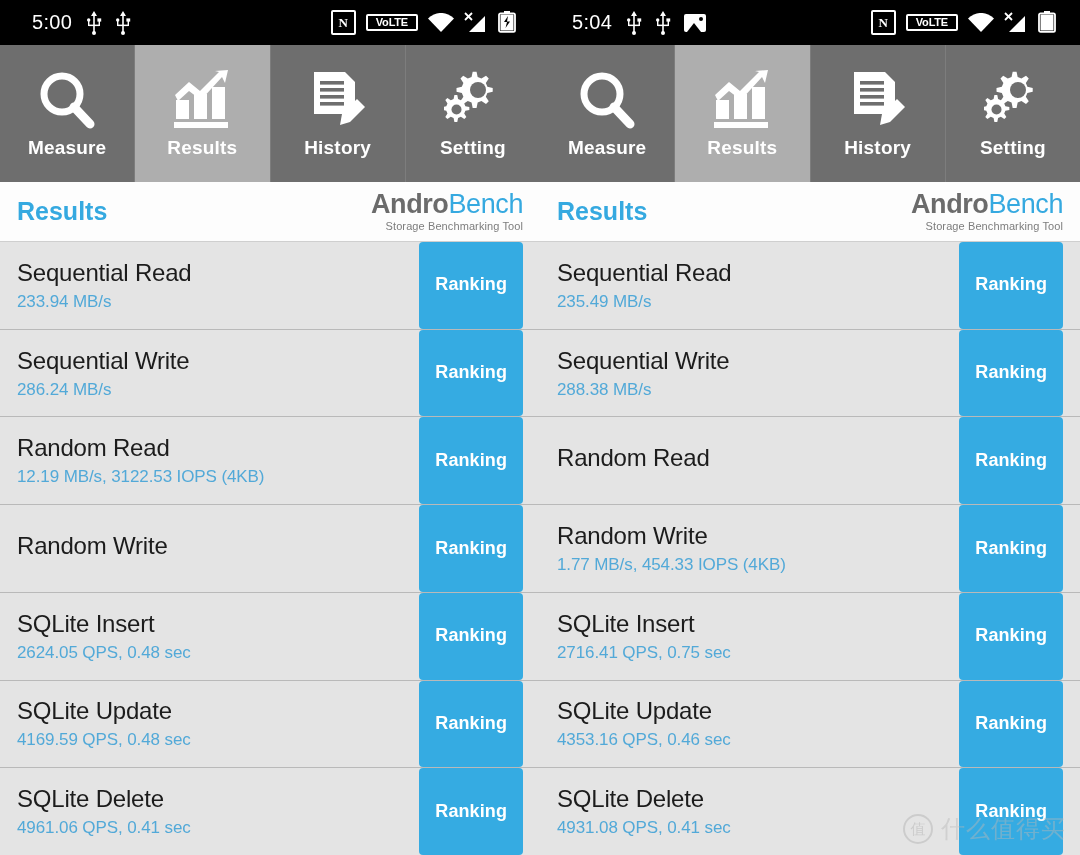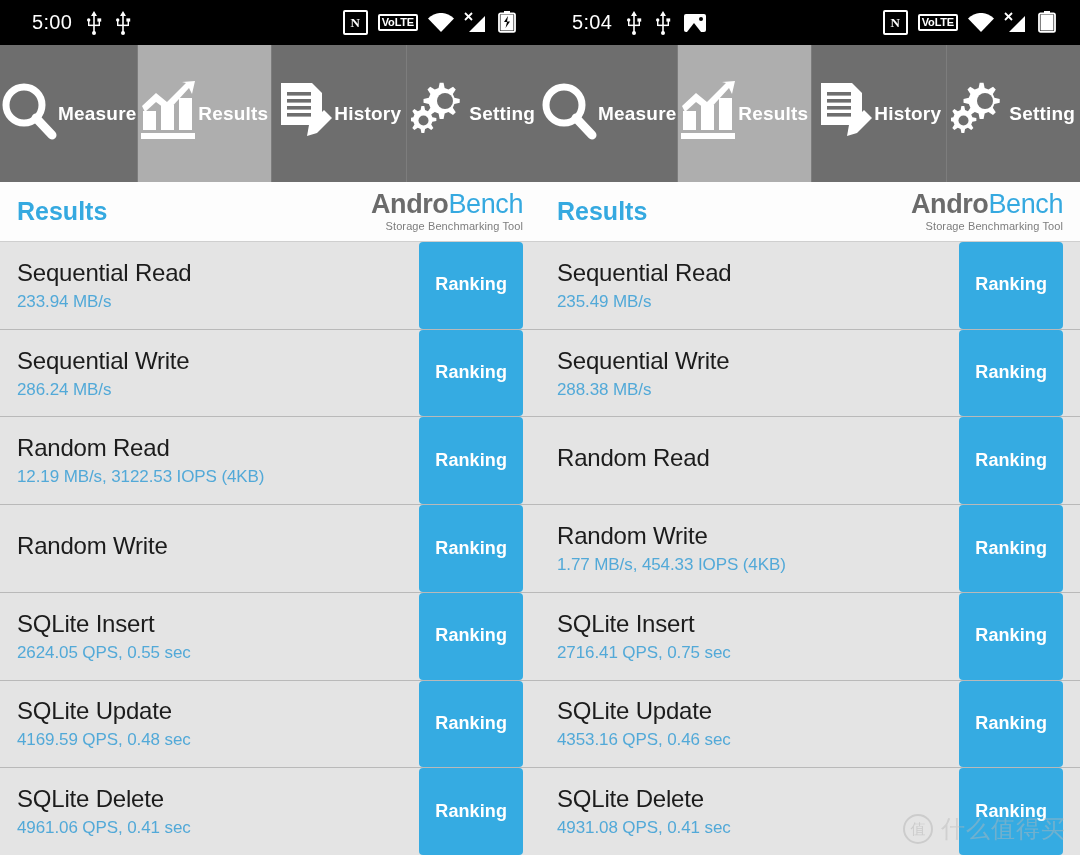--- a/index.html
+++ b/index.html
@@ -14,28 +14,28 @@
 
   
   .statusbar{height:45px;background:#000;display:flex;align-items:center;padding:0 10px;flex:none;position:relative;text-align:right;}
   .sb-time{color:#fff;font-size:20px;letter-spacing:.3px;margin-left:22px;margin-right:14px;font-family:"Liberation Sans",sans-serif;}
   .sb-left-icons{display:flex;align-items:center;gap:13px;}
   .sb-right{margin-left:auto;display:flex;align-items:center;gap:10px;padding-right:14px;}
   .ico{display:inline-block;line-height:0;}
   .usb-ico svg{display:block;}
   .nfc-box{width:21px;height:21px;border:2px solid #fff;border-radius:2px;display:flex;align-items:center;justify-content:center;}
   .nfc-box span{color:#fff;font-size:13px;font-weight:bold;line-height:1;font-family:"Liberation Serif",serif;}
-  .volte{border:2px solid #fff;border-radius:2px;padding:1px 2px;color:#fff;font-size:11px;font-weight:bold;letter-spacing:-.2px;line-height:1.05;}
+  .volte{border:2px solid #fff;border-radius:2px;padding:1px 8px;color:#fff;font-size:11px;font-weight:bold;letter-spacing:-.2px;line-height:1.05;}
   .pic-ico{width:22px;height:18px;background:#fff;border-radius:2px;position:relative;overflow:hidden;}
   .pic-ico::after{content:"";position:absolute;left:3px;bottom:0;width:0;height:0;border-left:7px solid transparent;border-right:7px solid transparent;border-bottom:9px solid #000;}
   .pic-ico::before{content:"";position:absolute;right:3px;top:3px;width:4px;height:4px;border-radius:50%;background:#000;}
 
   
   .tabbar{height:137px;display:flex;flex:none;}
-  .tab{flex:1;background:#6e6e6e;display:flex;flex-direction:row;align-items:center;justify-content:center;
+  .tab{flex:1;background:#6e6e6e;display:flex;flex-direction:column;align-items:center;justify-content:center;
        border-right:1px solid #7d7d7d;box-sizing:border-box;}
   .tab:last-child{border-right:none;}
   .tab.active{background:#aeaeae;}
   .tab-icon{height:62px;display:flex;align-items:flex-end;justify-content:center;margin-bottom:7px;}
   .tab-label{color:#fff;font-size:19px;font-weight:bold;letter-spacing:.2px;}
 
   
   .header{height:60px;background:#fdfdfd;display:flex;align-items:center;padding:0 17px;flex:none;
           border-bottom:1px solid #cfcfcf;box-sizing:border-box;}
   .header-title{color:#35a9e0;font-size:25px;font-weight:bold;}
@@ -224,21 +224,21 @@
     </div>
     <div class="row">
       <span class="row-texts">
         <span class="row-title">Random Write</span>
       </span>
       <button class="ranking-btn">Ranking</button>
     </div>
     <div class="row">
       <span class="row-texts">
         <span class="row-title">SQLite Insert</span>
-        <span class="row-value">2624.05 QPS, 0.55 sec</span>
+        <span class="row-value">2624.05 QPS, 0.48 sec</span>
       </span>
       <button class="ranking-btn">Ranking</button>
     </div>
     <div class="row">
       <span class="row-texts">
         <span class="row-title">SQLite Update</span>
         <span class="row-value">4169.59 QPS, 0.48 sec</span>
       </span>
       <button class="ranking-btn">Ranking</button>
     </div>

